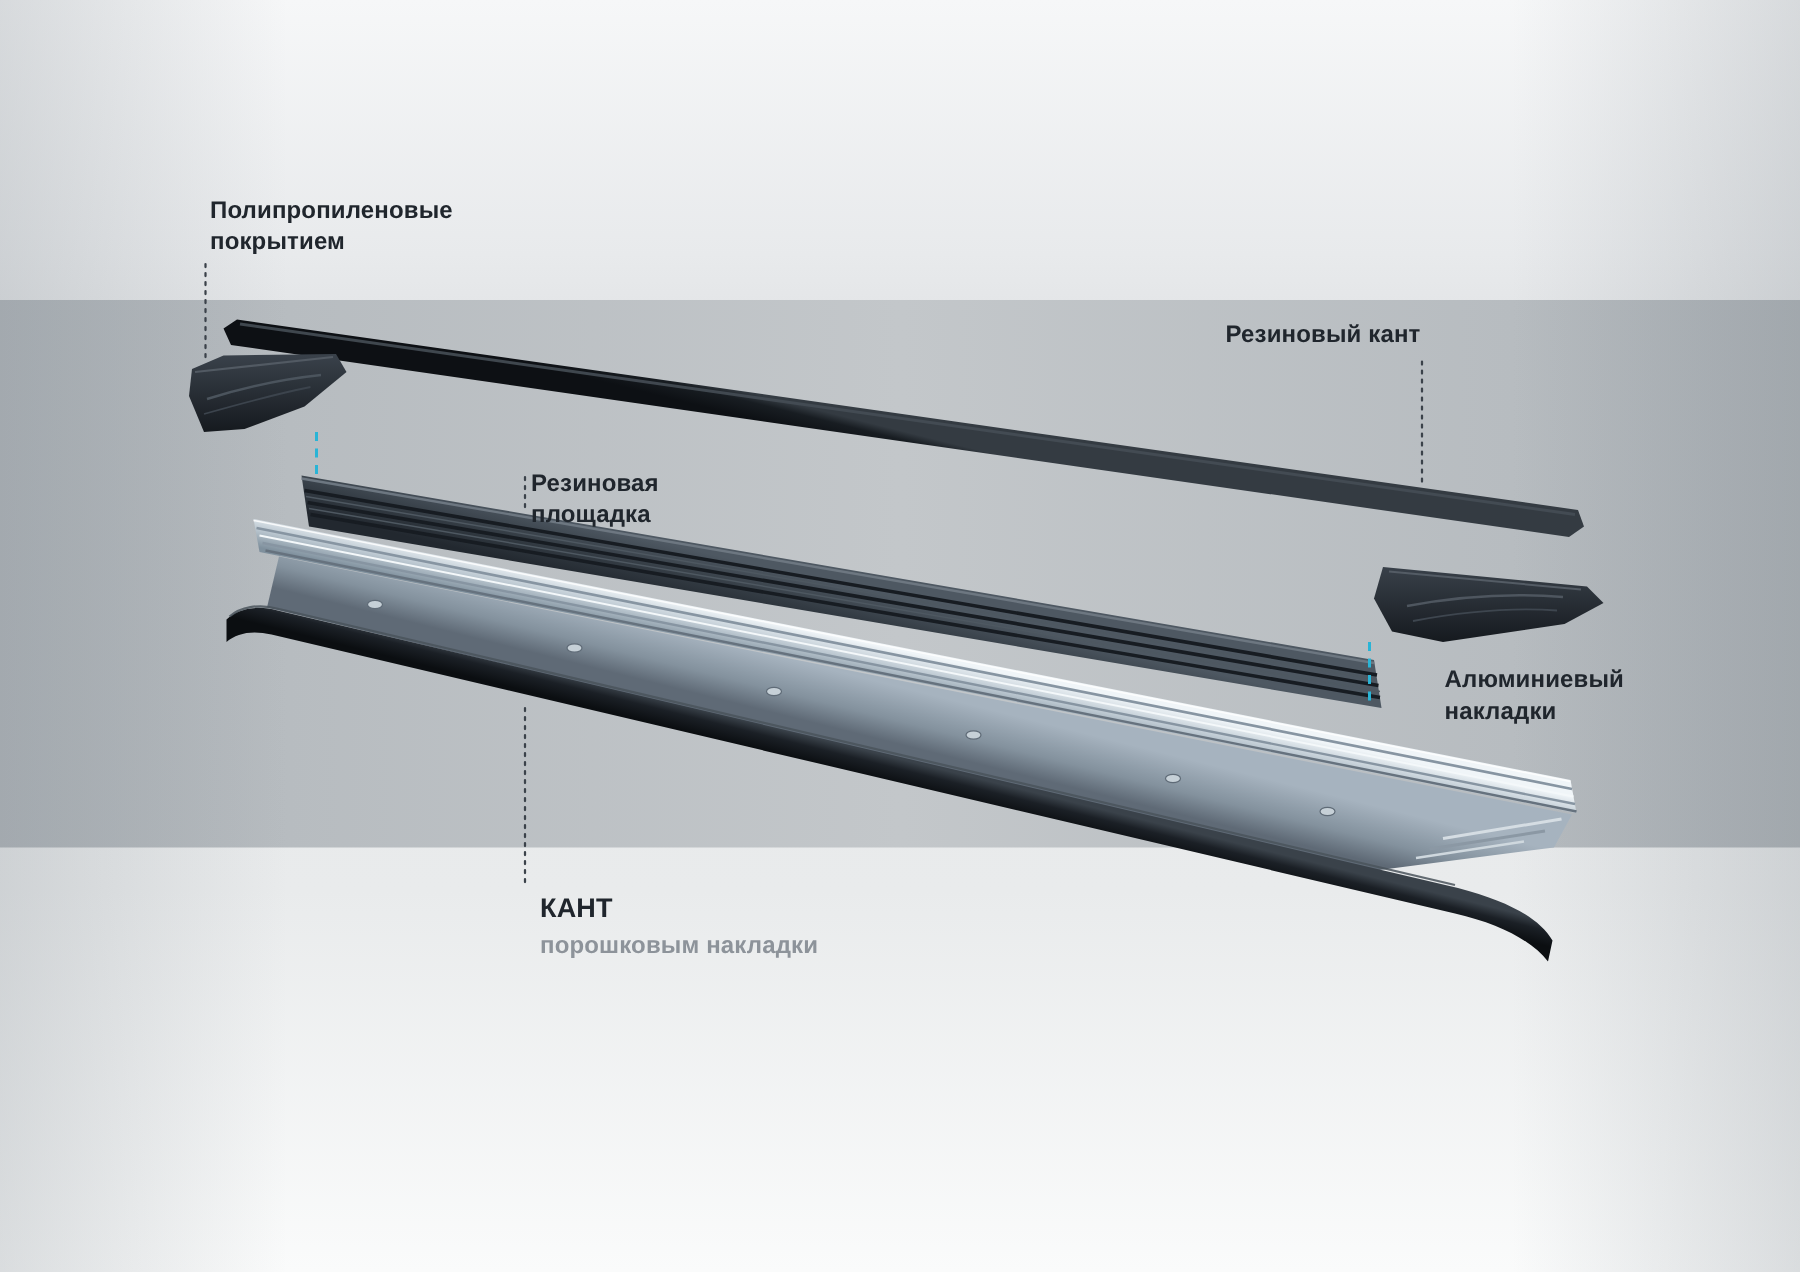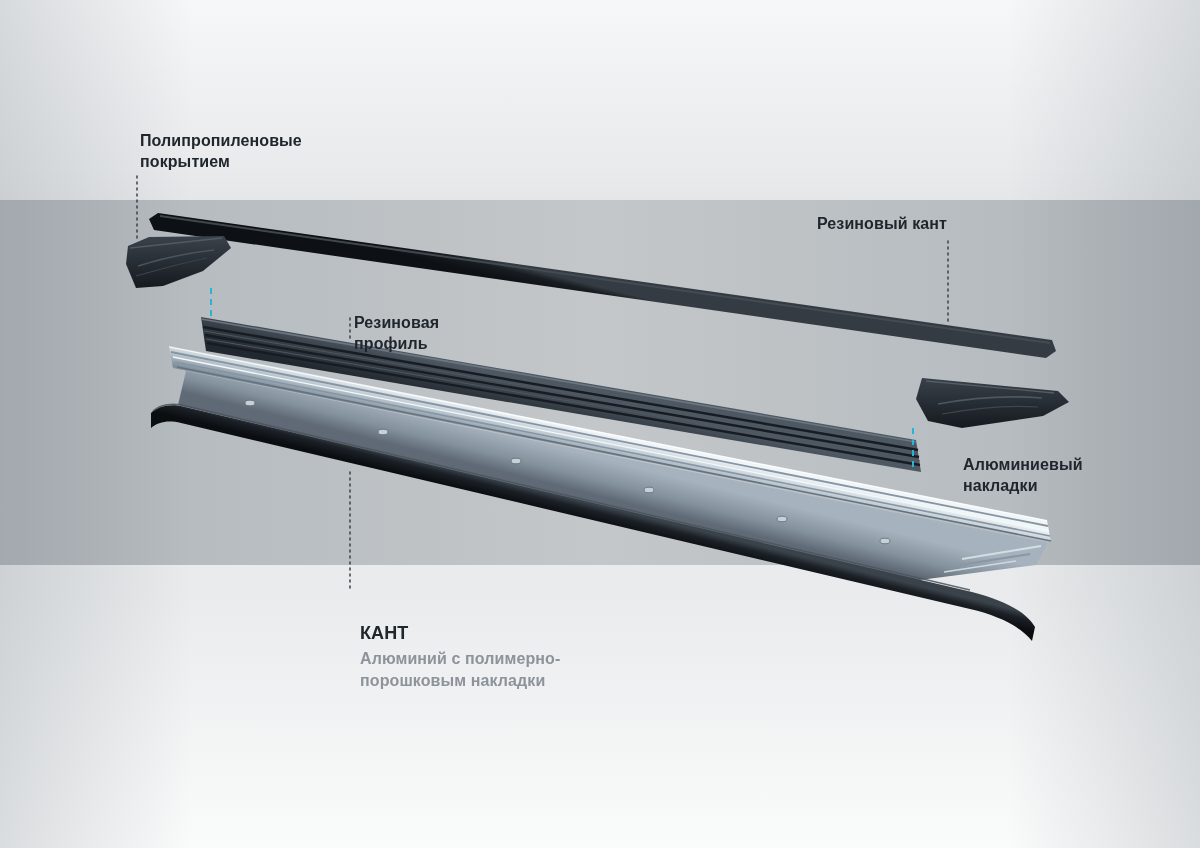--- a/index.html
+++ b/index.html
@@ -14,23 +14,23 @@
   }
   .vignette{
     position:absolute;inset:0;pointer-events:none;
     background:linear-gradient(90deg,rgba(150,157,163,.32) 0%,rgba(255,255,255,0) 16%,rgba(255,255,255,0) 84%,rgba(150,157,163,.32) 100%);
   }
   .art{position:absolute;left:0;top:0;width:1200px;height:848px;}
   .label{position:absolute;font-weight:bold;color:#20262d;font-size:16px;line-height:21px;white-space:nowrap;letter-spacing:.1px;}
   .lbl-pp{left:140px;top:130px;}
   .lbl-edge{top:213px;right:253px;text-align:right;}
   .lbl-plat{left:354px;top:276px;margin-top:36px;}
-  .lbl-alu{left:963px;top:454px;}
+  .lbl-alu{left:963px;top:443px;}
   .lbl-kant{left:360px;top:594px;}
-  .kant-title{font-size:18px;line-height:22px;margin-top:28px;}
+  .kant-title{font-size:18px;line-height:22px;}
   .kant-sub{margin-top:4px;color:#8d939a;line-height:22px;}
 </style>
 </head>
 <body>
 
 <div class="stage">
   <div class="band"></div>
   <div class="vignette"></div>
 
   <svg class="art" viewBox="0 0 1200 848">
@@ -144,28 +144,27 @@
     <div>Полипропиленовые</div>
     <div>покрытием</div>
   </div>
 
   <div class="label lbl-edge">
     <div>Резиновый кант</div>
   </div>
 
   <div class="label lbl-plat">
     <div>Резиновая</div>
-    <div>профиль</div>
+    <div>площадка</div>
   </div>
 
   <div class="label lbl-alu">
     <div>Алюминиевый</div>
     <div>накладки</div>
   </div>
 
   <div class="label lbl-kant">
     <div class="kant-title">КАНТ</div>
     <div class="kant-sub">
-      <div>Алюминий с полимерно-</div>
       <div>порошковым накладки</div>
     </div>
   </div>
 </div>
 
 </body></html>

